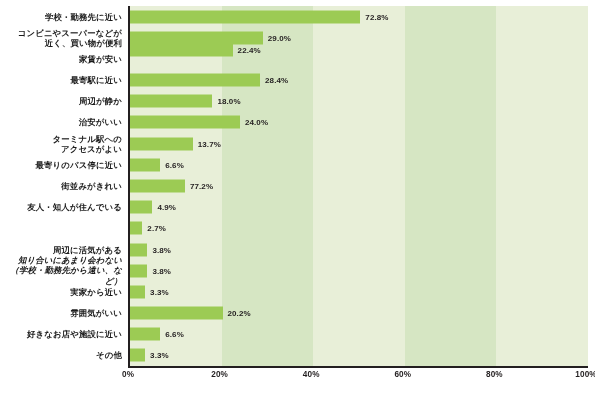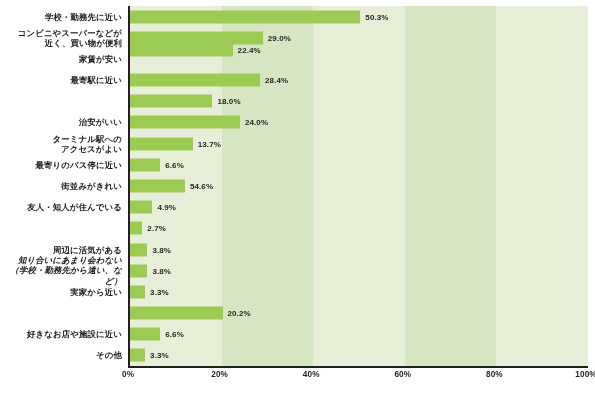--- a/index.html
+++ b/index.html
@@ -113,43 +113,45 @@
 <body>
 
 <div id="chart-root">
 
   <div id="label-column">
       <div class="cat-label" style="top: 16.5882px;">学校・勤務先に近い</div>
       <div class="cat-label" style="top: 37.7647px;">コンビニやスーパーなどが
 近く、買い物が便利</div>
       <div class="cat-label" style="top: 80.1176px;">最寄駅に近い</div>
       <div class="cat-label" style="top: 58.9412px;">家賃が安い</div>
+      <div class="cat-label" style="top: 101.294px;">周辺が静か</div>
       <div class="cat-label" style="top: 122.471px;">治安がいい</div>
       <div class="cat-label" style="top: 143.647px;">ターミナル駅への
 アクセスがよい</div>
       <div class="cat-label" style="top: 164.824px;">最寄りのバス停に近い</div>
       <div class="cat-label" style="top: 186px; padding-left: 24px;">街並みがきれい</div>
       <div class="cat-label" style="top: 207.176px;">友人・知人が住んでいる</div>
       <div class="cat-label" style="top: 249.529px;">周辺に活気がある</div>
       <div class="cat-label" style="top: 270.706px; font-style: italic;">知り合いにあまり会わない
 （学校・勤務先から遠い、など）</div>
       <div class="cat-label" style="top: 291.882px;">実家から近い</div>
+      <div class="cat-label" style="top: 313.059px;">雰囲気がいい</div>
       <div class="cat-label" style="top: 334.235px;">好きなお店や施設に近い</div>
       <div class="cat-label" style="top: 355.412px;">その他</div>
     </div>
 
   <div id="plot-area">
     <div id="bands-layer">
         <div class="vband" style="left: 91.6px; width: 91.6px;"></div>
         <div class="vband" style="left: 274.8px; width: 91.6px;"></div>
       </div>
     <div id="bars-layer">
         <div class="bar-row" style="top: 10.5882px;">
           <div class="bar" style="width: 230.374px; background: rgb(156, 203, 84);"></div>
-          <span class="bar-value">50.3%</span>
+          <span class="bar-value">72.8%</span>
         </div>
         <div class="bar-row" style="top: 31.7647px;">
           <div class="bar" style="width: 132.82px; background: rgb(156, 203, 84);"></div>
           <span class="bar-value">29.0%</span>
         </div>
         <div class="bar-row" style="top: 44px;">
           <div class="bar" style="width: 102.592px; background: rgb(156, 203, 84);"></div>
           <span class="bar-value">22.4%</span>
         </div>
         <div class="bar-row" style="top: 74.1176px;">
@@ -167,21 +169,21 @@
         <div class="bar-row" style="top: 137.647px;">
           <div class="bar" style="width: 62.746px; background: rgb(156, 203, 84);"></div>
           <span class="bar-value">13.7%</span>
         </div>
         <div class="bar-row" style="top: 158.824px;">
           <div class="bar" style="width: 30.228px; background: rgb(156, 203, 84);"></div>
           <span class="bar-value">6.6%</span>
         </div>
         <div class="bar-row" style="top: 180px;">
           <div class="bar" style="width: 54.96px; background: rgb(156, 203, 84);"></div>
-          <span class="bar-value">54.6%</span>
+          <span class="bar-value">77.2%</span>
         </div>
         <div class="bar-row" style="top: 201.176px;">
           <div class="bar" style="width: 22.442px; background: rgb(156, 203, 84);"></div>
           <span class="bar-value">4.9%</span>
         </div>
         <div class="bar-row" style="top: 222.353px;">
           <div class="bar" style="width: 12.366px; background: rgb(156, 203, 84);"></div>
           <span class="bar-value">2.7%</span>
         </div>
         <div class="bar-row" style="top: 243.529px;">

